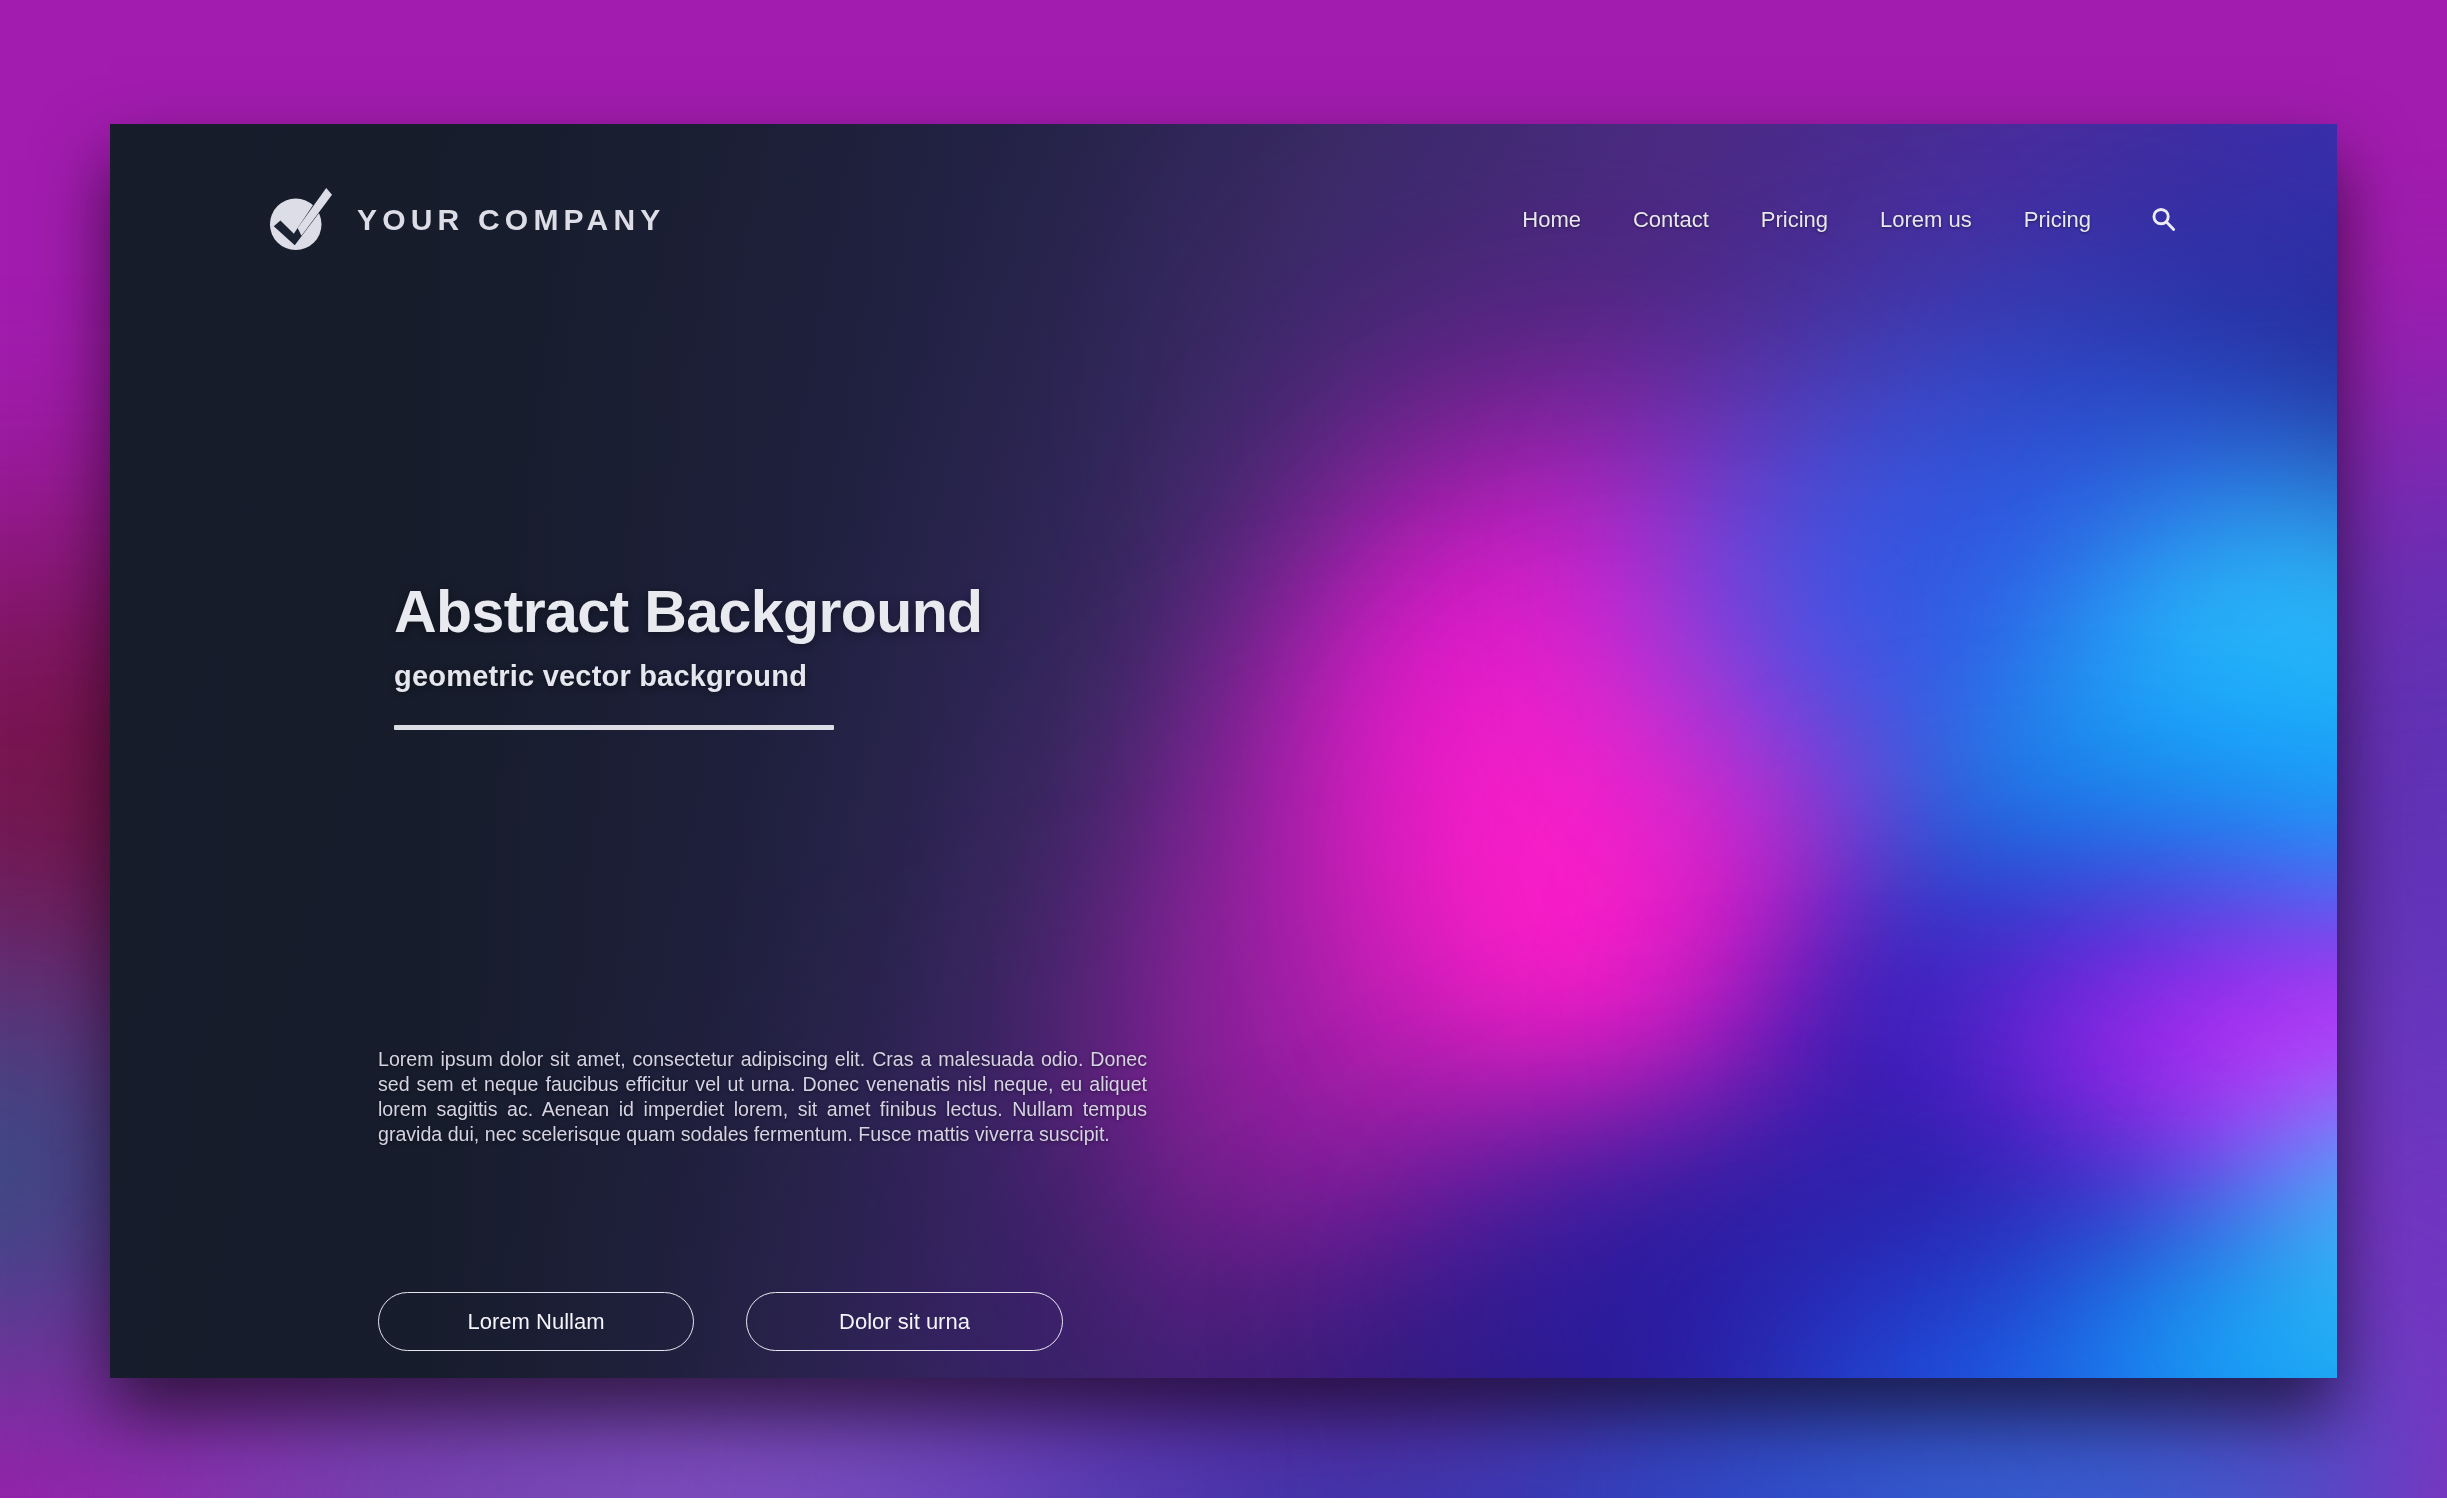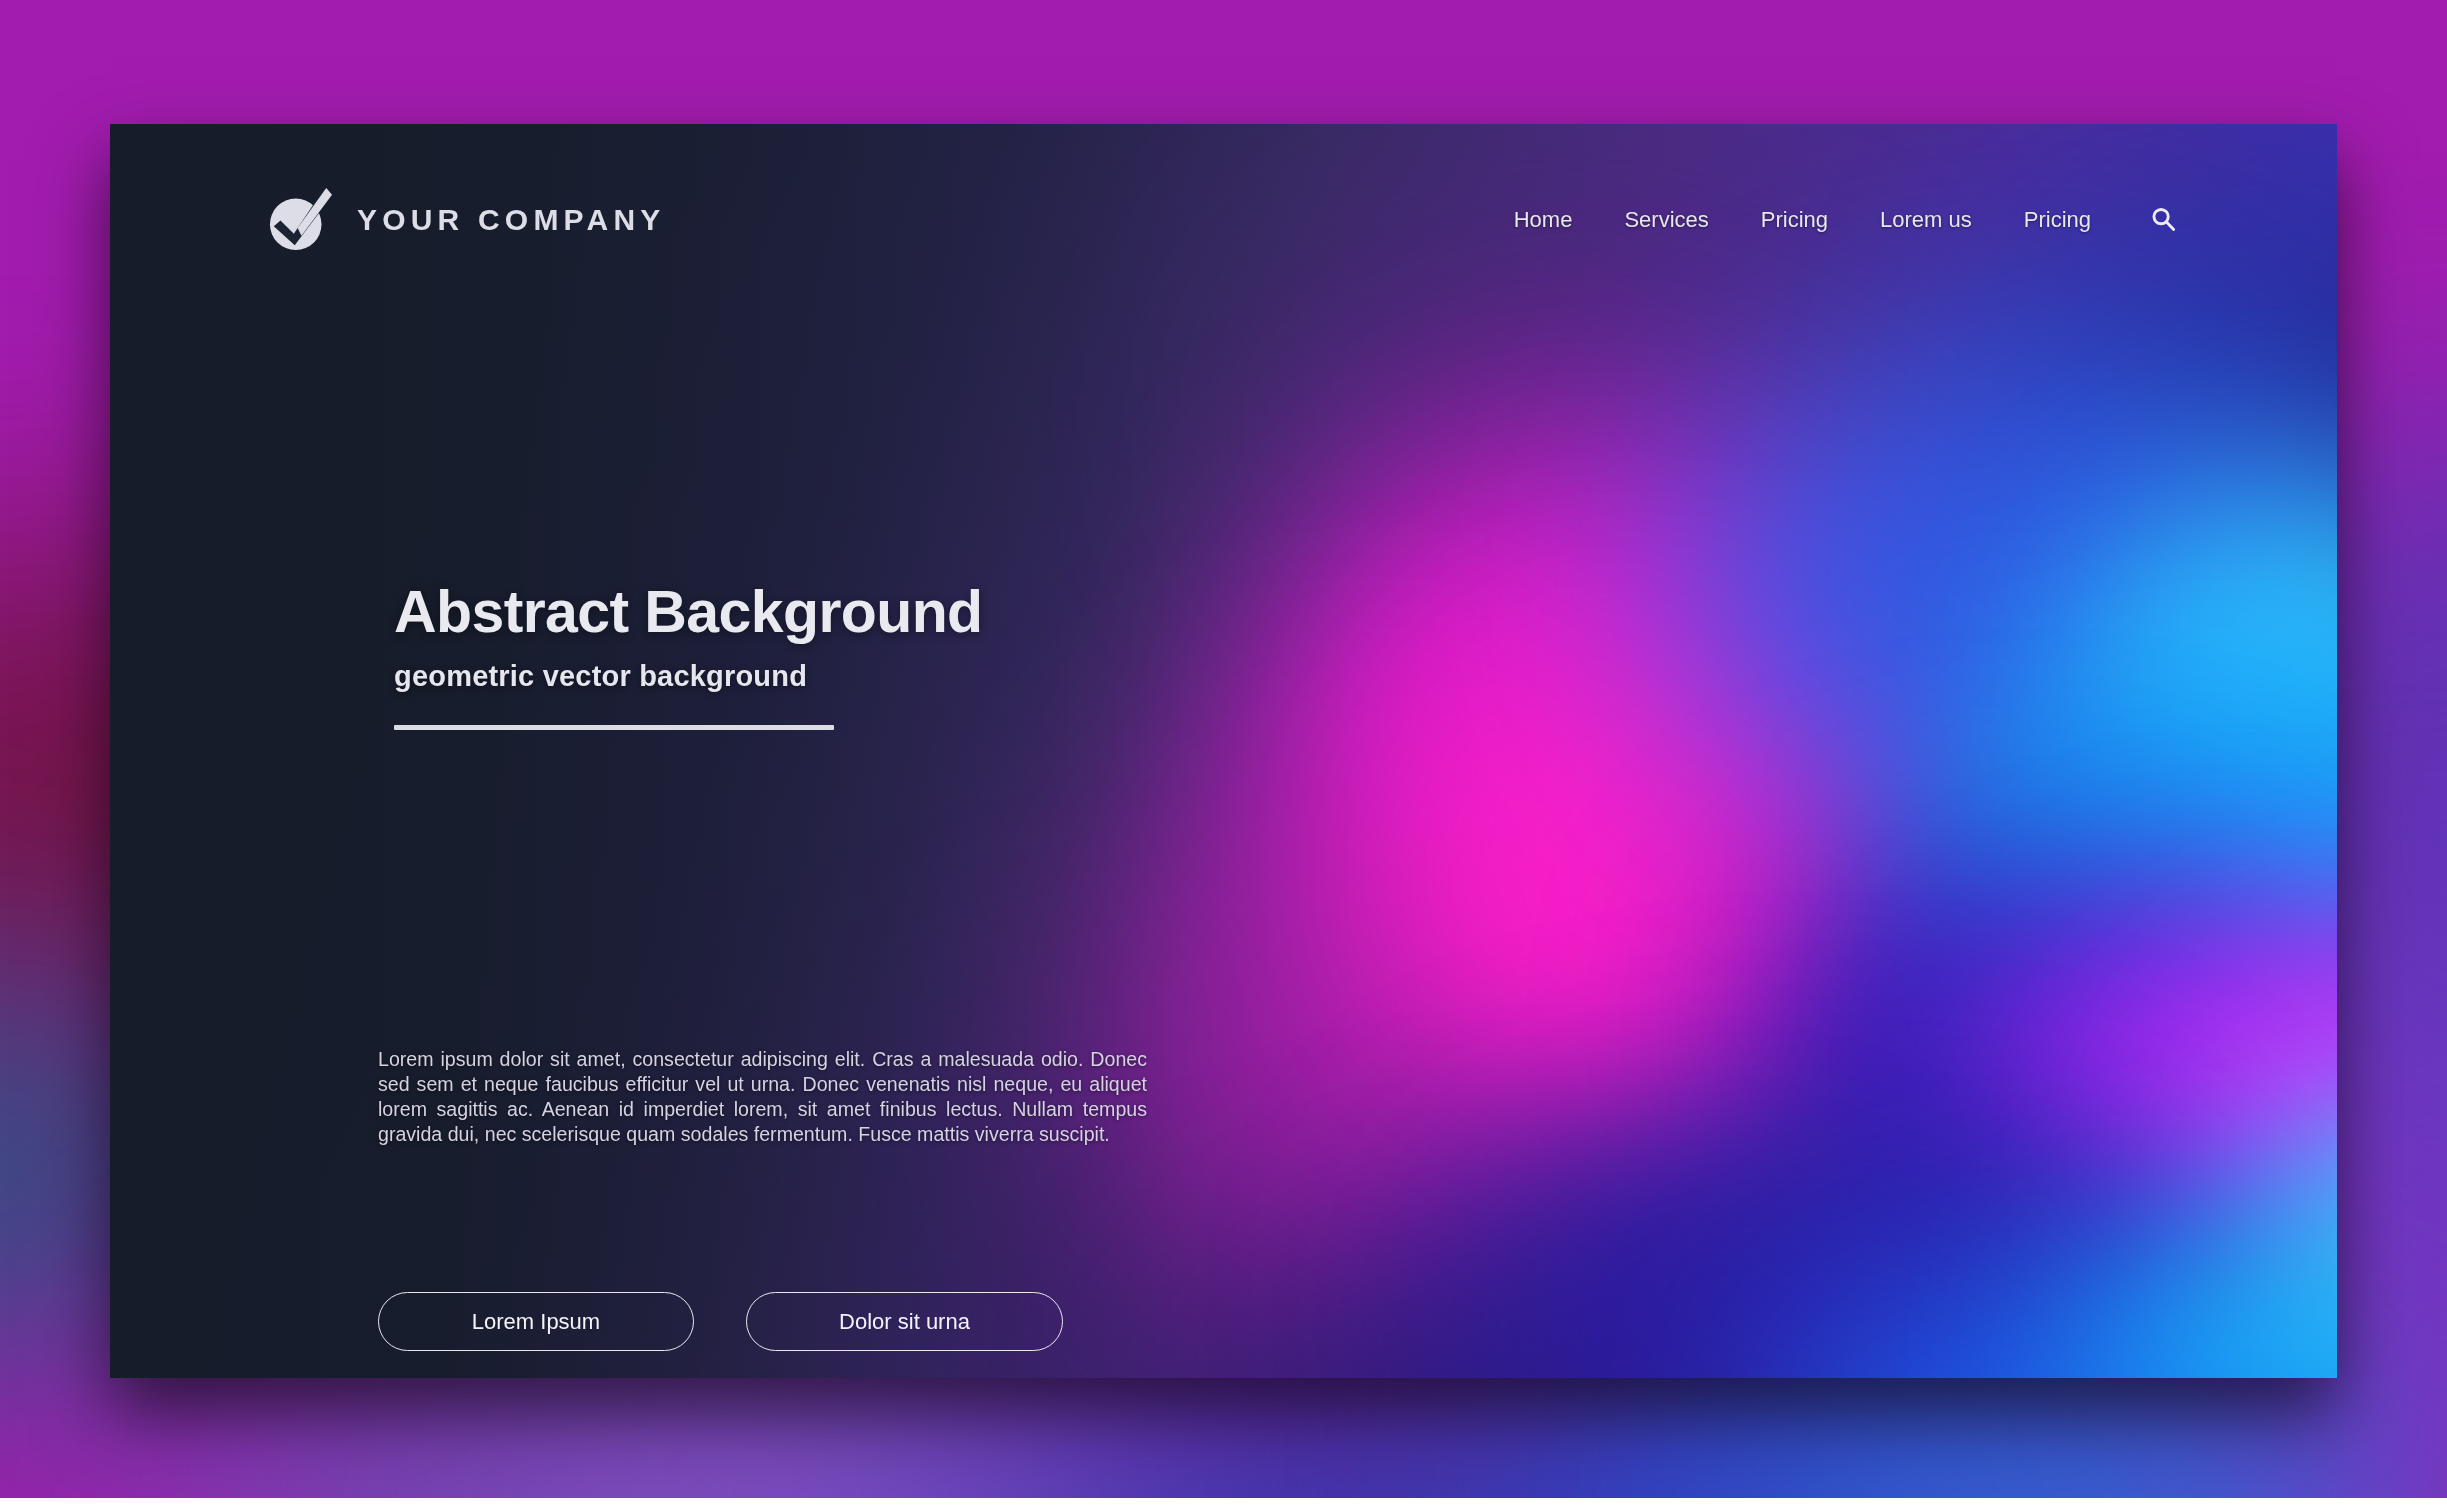--- a/index.html
+++ b/index.html
@@ -231,21 +231,21 @@
               <circle cx="28" cy="40" r="27" fill="#dcdde6"></circle>
               <path d="M12 36 L26 50 L58 2 L66 10 L27 62 L5 42 Z" fill="#1b2231"></path>
               <path d="M30 44 L60 2 L66 9 L34 52 Z" fill="#dcdde6"></path>
             </svg>
           </span>
           <span id="brand-name">YOUR COMPANY</span>
         </div>
 
         <div id="nav">
           <div class="nav-item">Home</div>
-          <div class="nav-item">Services</div>
+          <div class="nav-item">Contact</div>
           <div class="nav-item">Pricing</div>
           <div class="nav-item">Lorem us</div>
           <div class="nav-item">Pricing</div>
           <div id="search-btn">
             <svg width="29" height="29" viewBox="0 0 30 30" xmlns="http://www.w3.org/2000/svg">
               <circle cx="12.5" cy="12" r="7.4" fill="none" stroke="#ececf4" stroke-width="3"></circle>
               <line x1="18.6" y1="18.2" x2="25.5" y2="25.4" stroke="#ececf4" stroke-width="3" stroke-linecap="round"></line>
             </svg>
           </div>
         </div>
@@ -253,20 +253,20 @@
 
       <div id="hero">
         <div id="headline">Abstract Background</div>
         <div id="subheadline">geometric vector background</div>
         <div id="divider"></div>
       </div>
 
       <p id="paragraph">Lorem ipsum dolor sit amet, consectetur adipiscing elit. Cras a malesuada odio. Donec sed sem et neque faucibus efficitur vel ut urna. Donec venenatis nisl neque, eu aliquet lorem sagittis ac. Aenean id imperdiet lorem, sit amet finibus lectus. Nullam tempus gravida dui, nec scelerisque quam sodales fermentum. Fusce mattis viverra suscipit.</p>
 
       <div id="cta-row">
-        <button class="cta">Lorem Ipsum</button>
+        <button class="cta">Lorem Nullam</button>
         <button class="cta cta-2">Dolor sit urna</button>
       </div>
 
     </div>
   </div>
 </div>
 
 
 </body></html>

